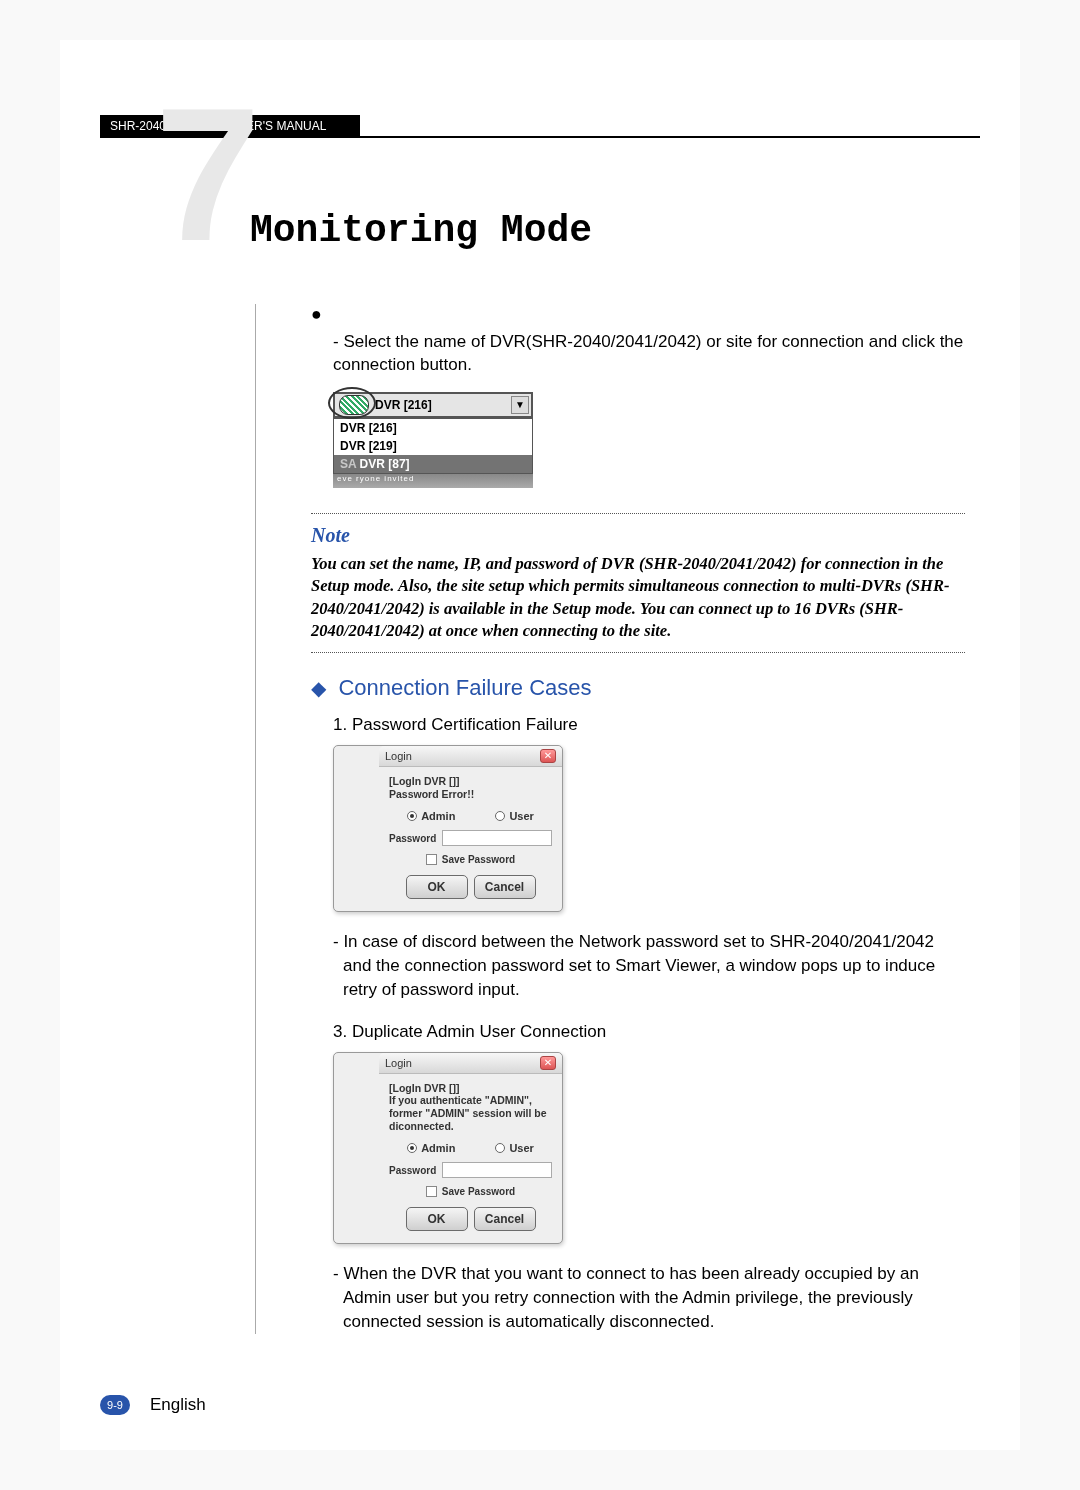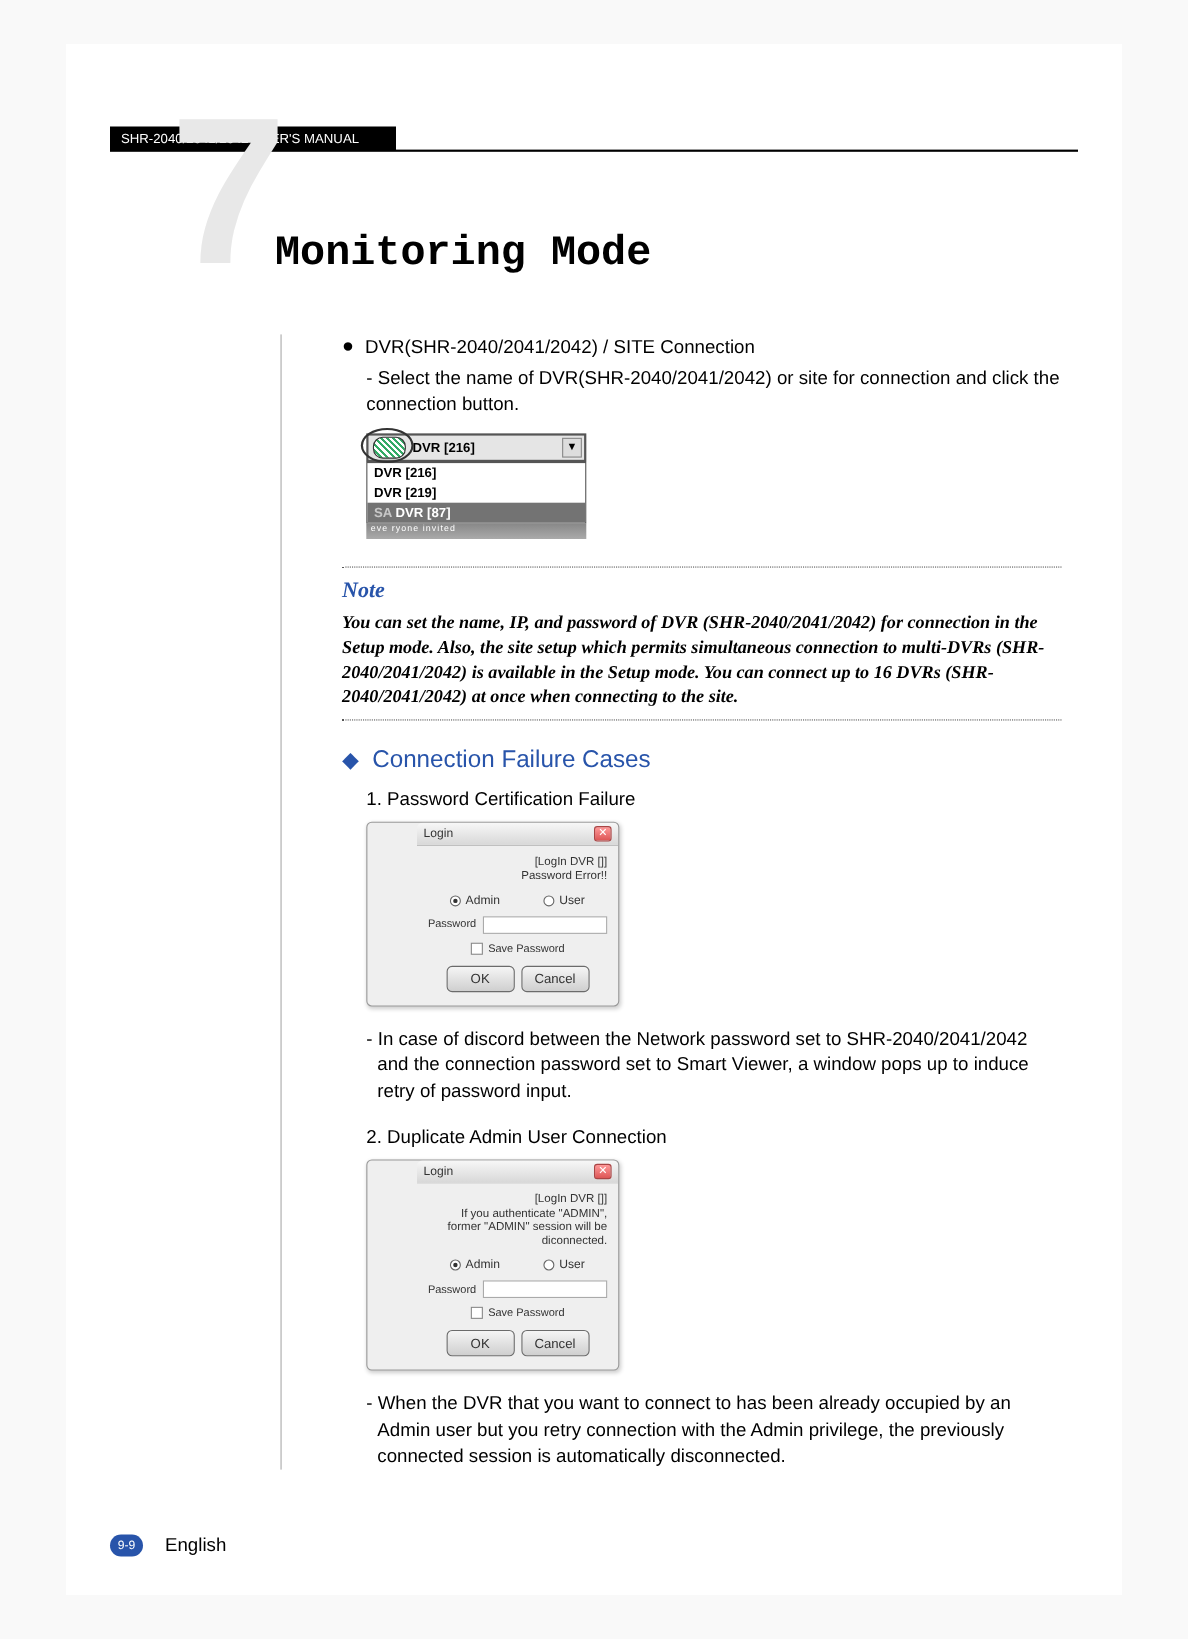--- a/index.html
+++ b/index.html
@@ -165,21 +165,21 @@
     border-radius: 5px 5px 0 0;
   }
   .close-x {
     width: 16px; height: 14px;
     background: linear-gradient(#f99,#d55);
     border: 1px solid #a44;
     border-radius: 3px;
     color: #fff;
     font-size: 10px; text-align: center; line-height: 12px;
   }
-  .login-inner { padding: 8px 10px 12px 10px; text-align: right; }
+  .login-inner { padding: 8px 10px 12px 10px; text-align: left; font-weight: bold; }
   .login-msg { margin-bottom: 10px; font-size: 10.5px; line-height: 1.2; }
   .radio-row { display: flex; gap: 40px; justify-content: center; margin-bottom: 8px; }
   .radio-row label { display: flex; gap: 4px; align-items: center; }
   .radio-dot {
     width: 10px; height: 10px; border: 1px solid #666; border-radius: 50%;
     display: inline-flex; align-items: center; justify-content: center;
     background: #fff;
   }
   .radio-dot.sel::after { content: ''; width: 4px; height: 4px; background: #333; border-radius: 50%; }
   .pw-row { display: flex; gap: 6px; align-items: center; margin-bottom: 8px; font-size: 10px; }
@@ -225,21 +225,20 @@
   <div class="top-rule"></div>
 
   <div class="bignum-wrap">
     <div class="bignum">7</div>
     <div class="chapter-title">Monitoring Mode</div>
   </div>
 
   <div class="content-col">
     <div class="bullet-row">
       <span class="bullet-dot">●</span>
-      <span class="body-txt">DVR(SHR-2040/2041/2042) / SITE Connection</span>
     </div>
     <div class="body-txt indent">- Select the name of DVR(SHR-2040/2041/2042) or site for connection and click the connection button.</div>
 
     <div class="dvr-combo-fig">
       <div class="callout-circle"></div>
       <div class="combo-top">
         <div class="combo-icon"></div>
         <div class="combo-sel">DVR [216]</div>
         <div class="combo-arrow">▼</div>
       </div>
@@ -294,21 +293,21 @@
           <span>Save Password</span>
         </div>
         <div class="btn-row">
           <div class="dlg-btn">OK</div>
           <div class="dlg-btn">Cancel</div>
         </div>
       </div>
     </div>
     <div class="para">- In case of discord between the Network password set to SHR-2040/2041/2042 and the connection password set to Smart Viewer, a window pops up to induce retry of password input.</div>
 
-    <div class="num-item">2. Duplicate Admin User Connection</div>
+    <div class="num-item">3. Duplicate Admin User Connection</div>
     <div class="login-box">
       <div class="login-title">
         <span>Login</span>
         <span class="close-x">✕</span>
       </div>
       <div class="login-inner">
         <div class="login-msg">
           <div>[LogIn DVR []]</div>
           <div>If you authenticate "ADMIN",</div>
           <div>former "ADMIN" session will be diconnected.</div>

